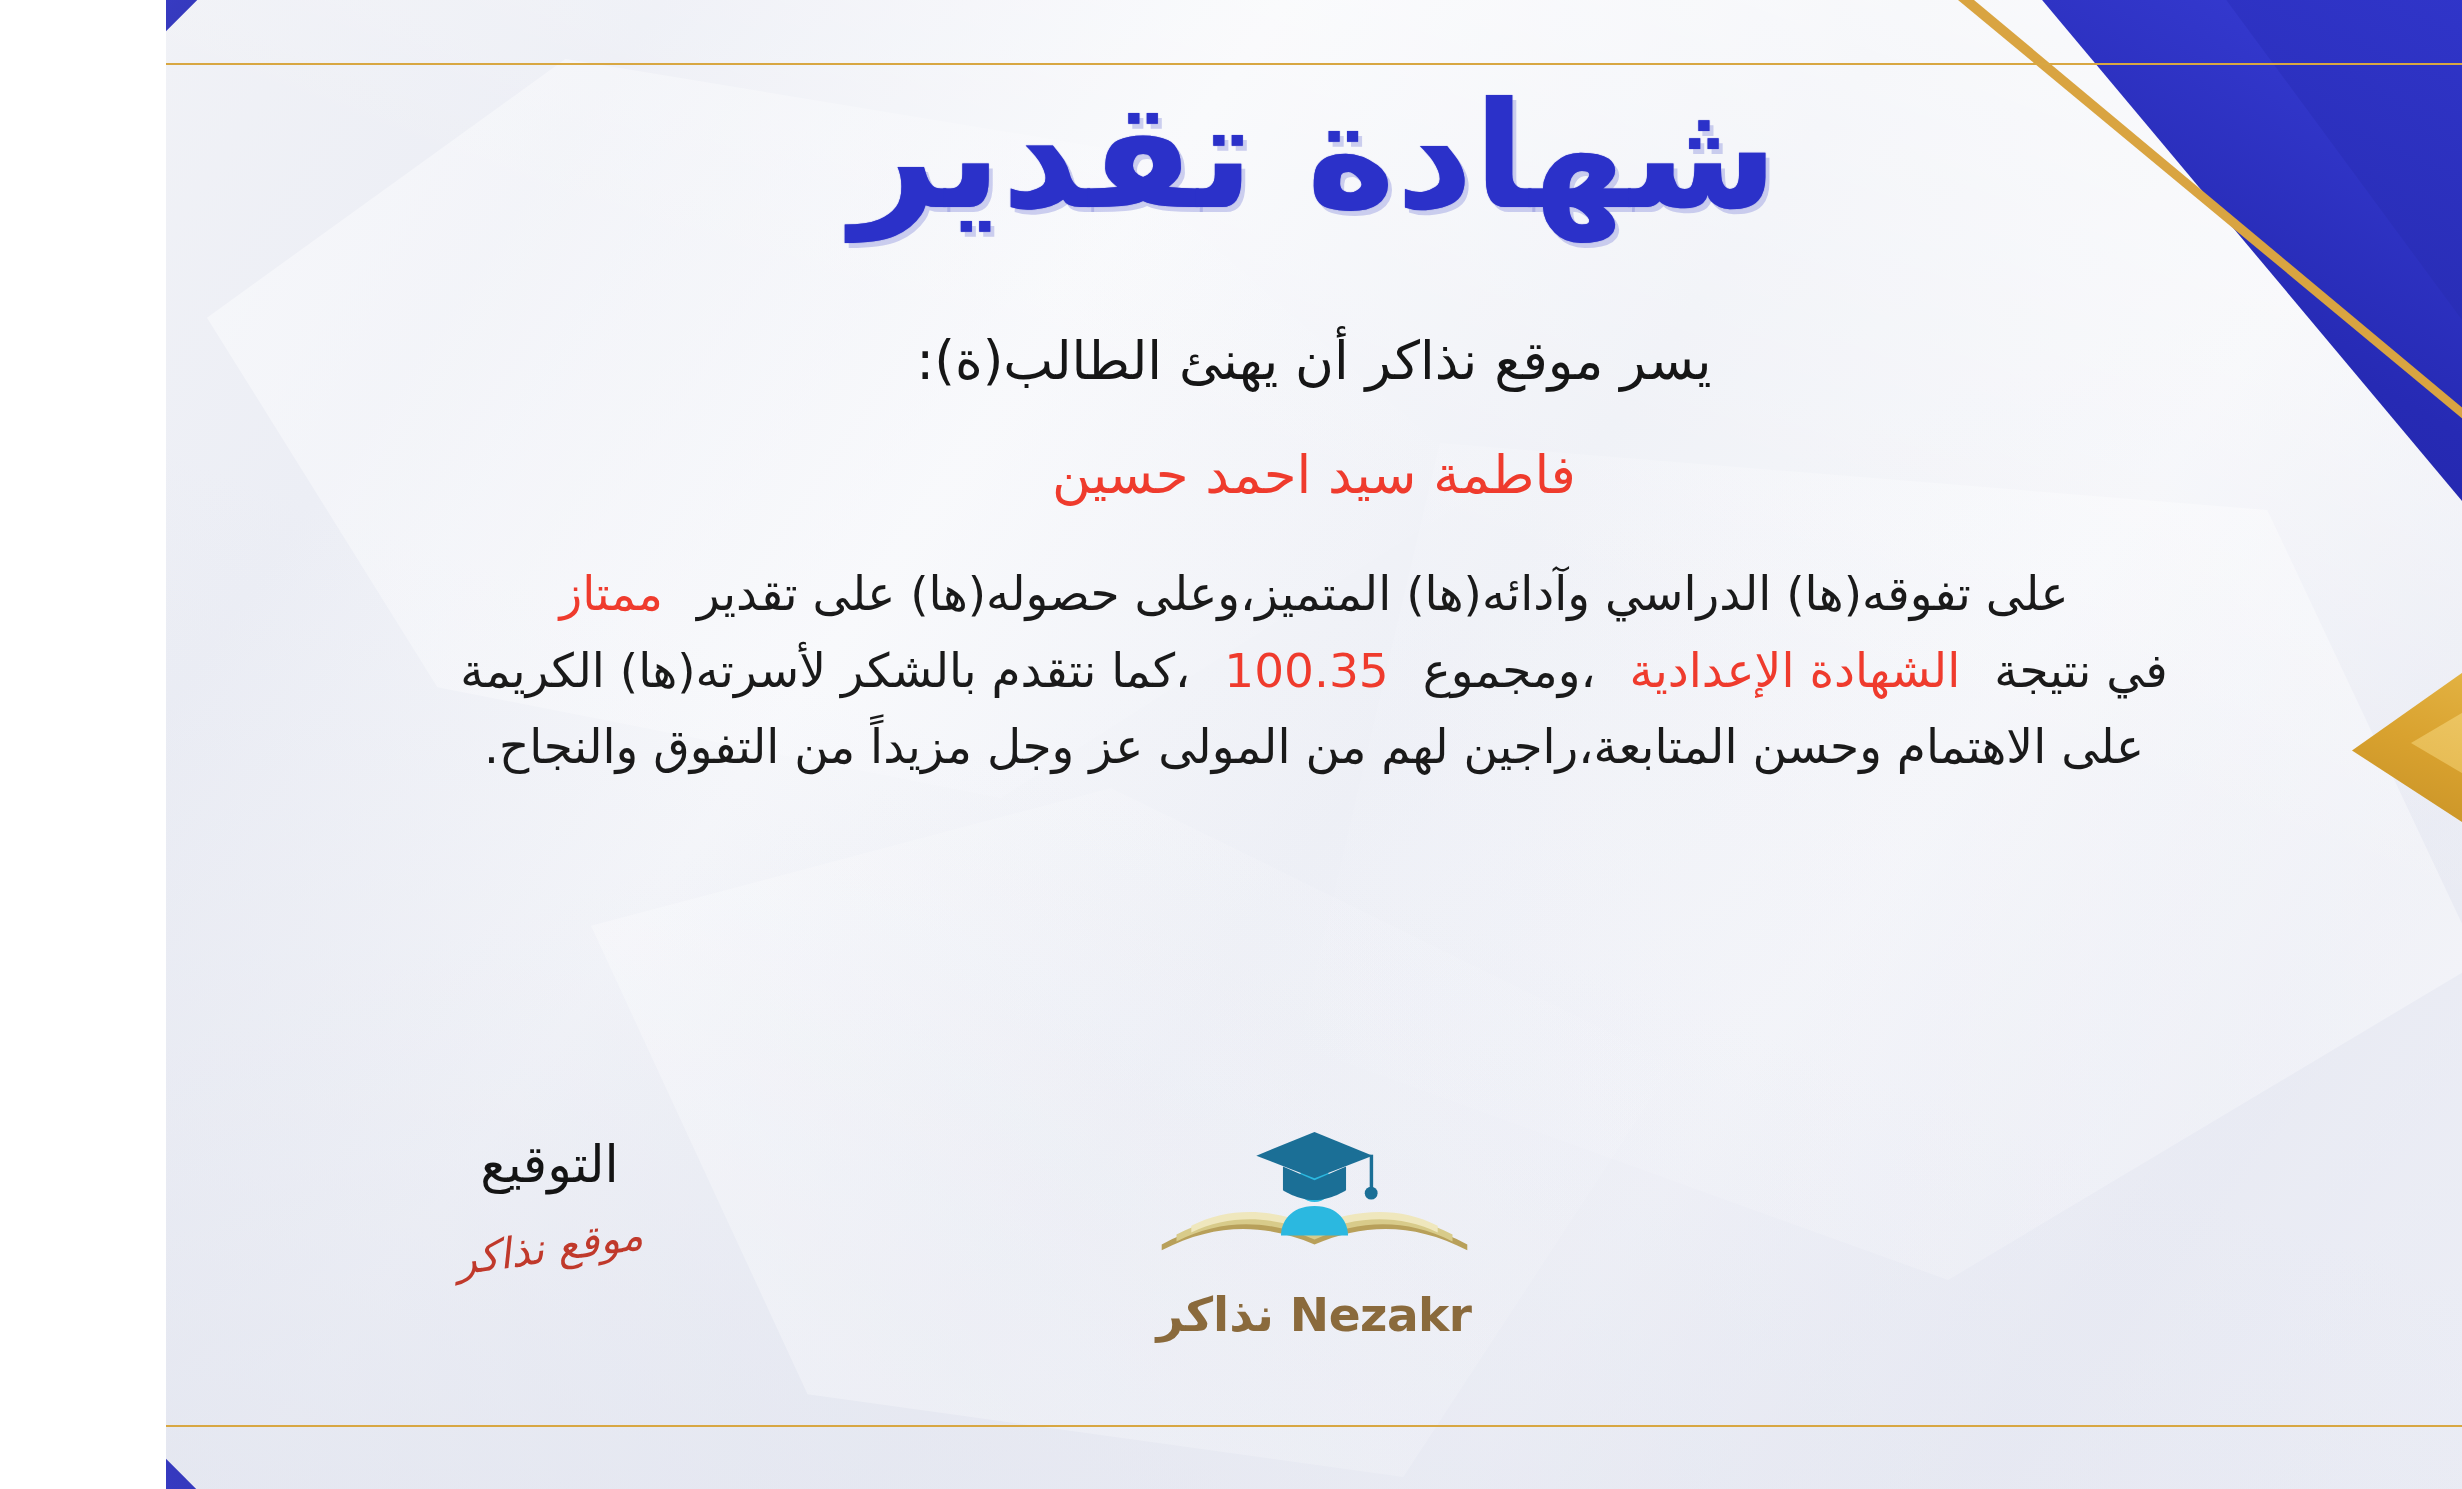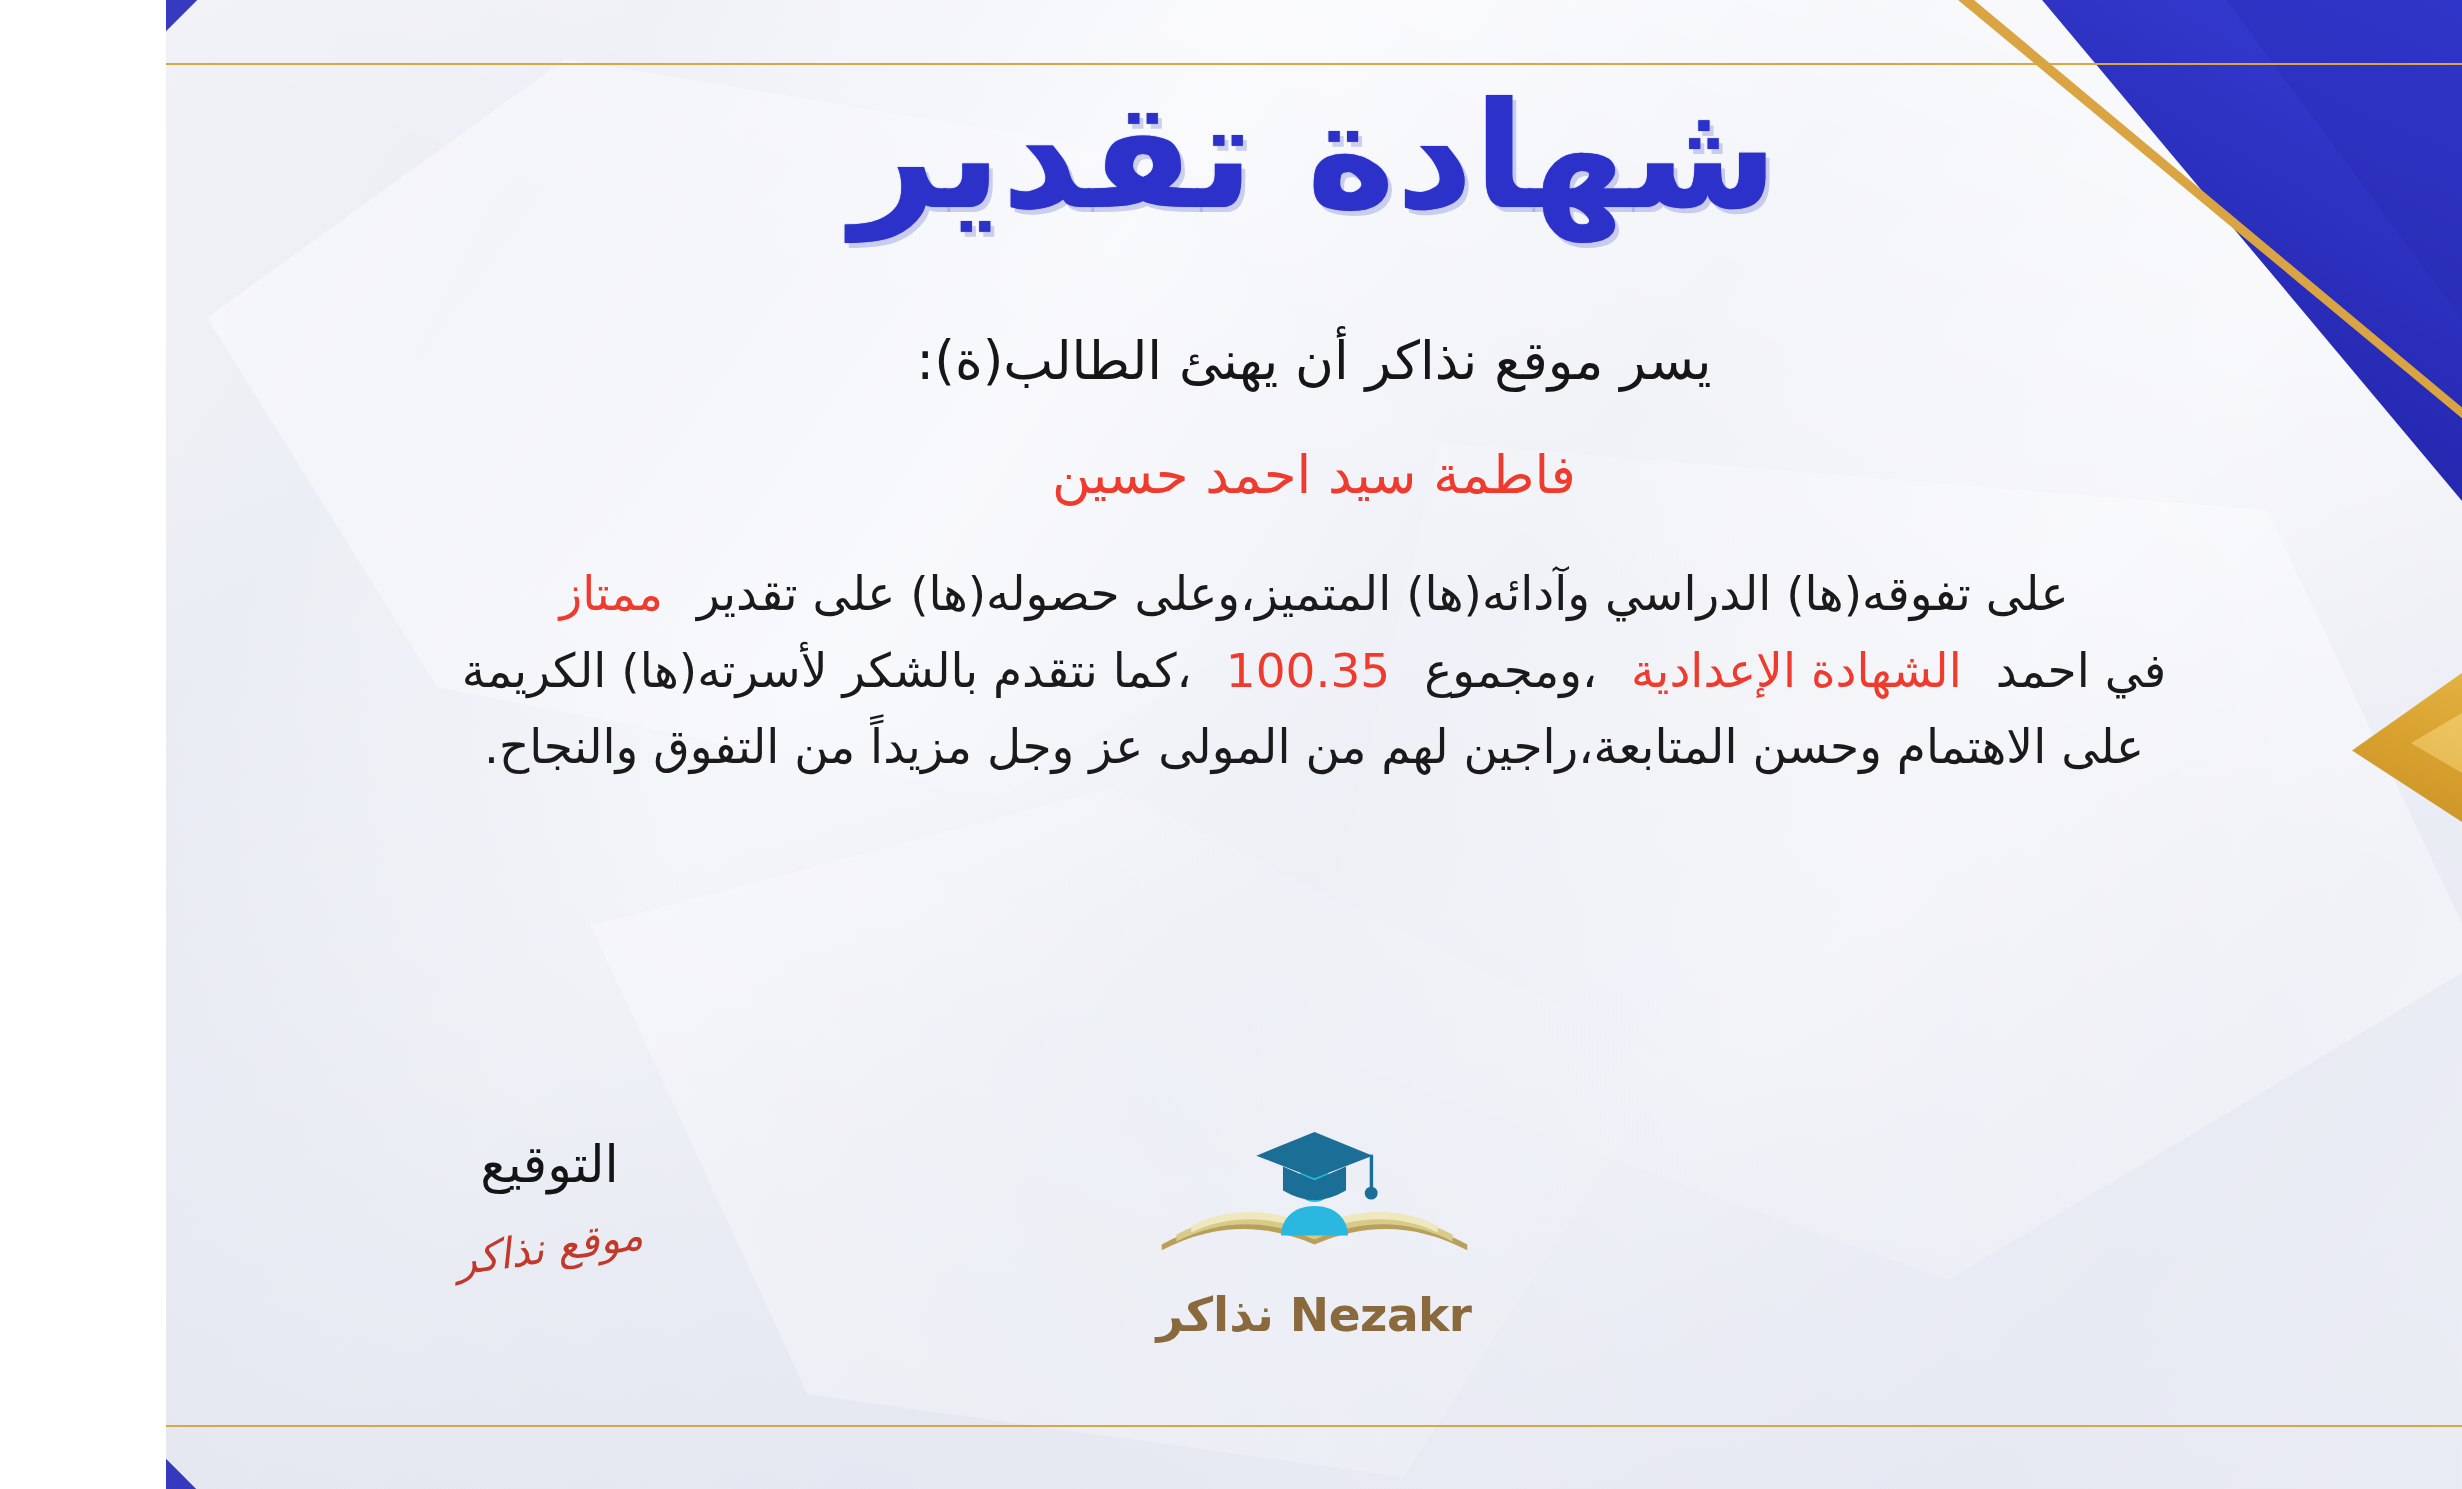--- a/index.html
+++ b/index.html
@@ -312,21 +312,21 @@
     <div class="title">شهادة تقدير</div>
 
     <div class="body-block">
 
       <div class="line-greeting">يسر موقع نذاكر أن يهنئ الطالب(ة):</div>
 
       <div class="student-name">فاطمة سيد احمد حسين</div>
 
       <div class="para">
         <span>على تفوقه(ها) الدراسي وآدائه(ها) المتميز،وعلى حصوله(ها) على تقدير</span><span class="sp"></span><span class="hl">ممتاز</span><br>
-        <span>في احمد</span><span class="sp"></span><span class="hl">الشهادة الإعدادية</span><span class="sp"></span><span>،ومجموع</span><span class="sp"></span><span class="hl">100.35</span><span class="sp"></span><span>،كما نتقدم بالشكر لأسرته(ها) الكريمة على الاهتمام وحسن المتابعة،راجين لهم من المولى عز وجل مزيداً من التفوق والنجاح.</span>
+        <span>في نتيجة</span><span class="sp"></span><span class="hl">الشهادة الإعدادية</span><span class="sp"></span><span>،ومجموع</span><span class="sp"></span><span class="hl">100.35</span><span class="sp"></span><span>،كما نتقدم بالشكر لأسرته(ها) الكريمة على الاهتمام وحسن المتابعة،راجين لهم من المولى عز وجل مزيداً من التفوق والنجاح.</span>
       </div>
 
     </div>
   </div>
 
   <div class="footer">
 
     <div class="signature">
       <div class="sig-label">التوقيع</div>
       <div class="sig-mark">موقع نذاكر</div>

